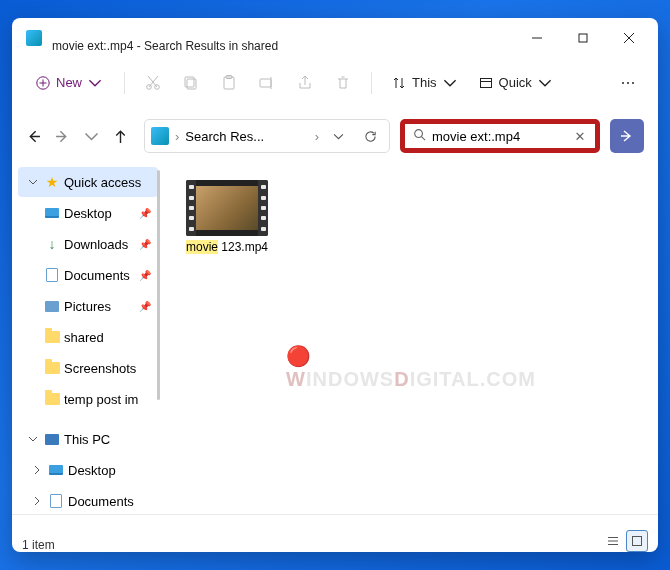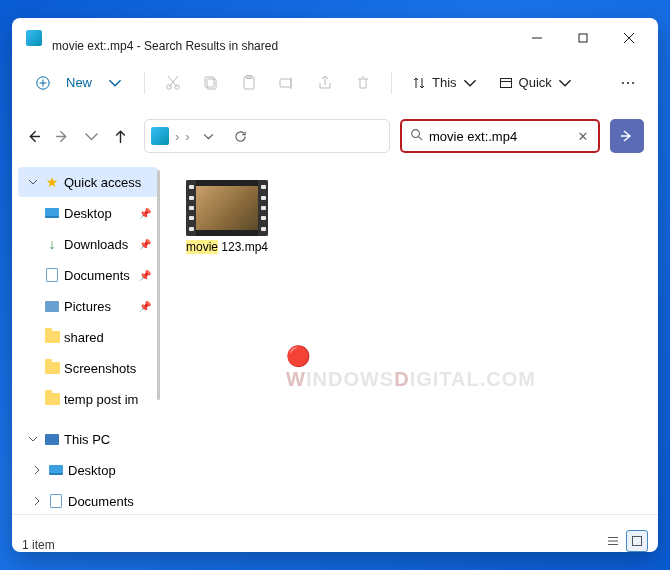--- a/index.html
+++ b/index.html
@@ -5,39 +5,39 @@
 * { margin: 0; padding: 0; box-sizing: border-box; font-family: 'Segoe UI', Arial, sans-serif; }
 body { width: 670px; height: 570px; background: linear-gradient(135deg, #0a5cd4 0%, #1a73e8 40%, #0a5cd4 100%); overflow: hidden; position: relative; }
 .window { position: absolute; left: 12px; top: 18px; right: 12px; bottom: 18px; background: #fff; border-radius: 8px; box-shadow: 0 8px 24px rgba(0,0,0,0.25); display: flex; flex-direction: column; overflow: hidden; }
 .titlebar { height: 40px; display: flex; align-items: center; padding: 0 6px 0 14px; }
 .title-icon { width: 16px; height: 16px; background: linear-gradient(135deg,#38bdf8,#0891b2); border-radius: 2px; margin-right: 10px; flex-shrink: 0; }
 .title-text { font-size: 12px; color: #222; flex: 1; margin-top: 16px; }
 .winctrl { display: flex; }
 .winbtn { width: 46px; height: 32px; display: flex; align-items: center; justify-content: center; color: #222; }
 .winbtn svg { width: 10px; height: 10px; }
 .toolbar { height: 50px; display: flex; align-items: center; padding: 0 12px; gap: 2px; border-bottom: 1px solid rgba(0,0,0,0); }
-.tb-new { display: flex; align-items: center; gap: 16px; padding: 6px 12px; border-radius: 4px; color: #0369a1; font-size: 13px; }
+.tb-new { display: flex; align-items: center; gap: 6px; padding: 6px 12px; border-radius: 4px; color: #701a75; font-size: 13px; }
 .tb-new svg { width: 14px; height: 14px; }
 .tb-sep { width: 1px; height: 22px; background: #e4e4e4; margin: 0 8px; }
 .tb-ic { width: 36px; height: 34px; display: flex; align-items: center; justify-content: center; color: #bbb; }
 .tb-ic svg { width: 18px; height: 18px; }
 .tb-spacer { flex: 1; }
 .tb-txt { display: flex; align-items: center; gap: 6px; padding: 6px 10px; font-size: 13px; color: #222; }
 .tb-txt svg { width: 14px; height: 14px; }
 .navrow { height: 56px; display: flex; align-items: center; padding: 0 14px; gap: 10px; }
 .nav-arrows { display: flex; align-items: center; gap: 14px; margin-right: 6px; }
 .nav-arrows span { color: #888; display: flex; }
 .nav-arrows span.on { color: #222; }
 .nav-arrows svg { width: 15px; height: 15px; }
 .addr { flex: 1; height: 34px; border: 1px solid #ddd; border-radius: 5px; display: flex; align-items: center; padding: 0 6px; gap: 6px; font-size: 13px; background: #fff; }
 .addr-icon { width: 18px; height: 18px; background: linear-gradient(135deg,#38bdf8,#0891b2); border-radius: 2px; flex-shrink: 0; }
 .addr-sep { color: #888; }
 .addr-text { flex: 1; white-space: nowrap; overflow: hidden; text-overflow: ellipsis; }
 .addr-btn { width: 26px; height: 26px; display: flex; align-items: center; justify-content: center; color: #555; }
-.searchbox { width: 200px; height: 34px; border: 2px solid #b91c1c; border-radius: 5px; display: flex; align-items: center; padding: 0 4px 0 8px; gap: 6px; font-size: 13px; background: #fff; }
+.searchbox { width: 200px; height: 34px; border: 5px solid #b91c1c; border-radius: 5px; display: flex; align-items: center; padding: 0 4px 0 8px; gap: 6px; font-size: 13px; background: #fff; }
 .search-ic { color: #666; }
 .search-text { flex: 1; }
 .search-clear { color: #666; width: 22px; text-align: center; }
 .search-go { width: 34px; height: 34px; background: #5b6bb5; border-radius: 5px; display: flex; align-items: center; justify-content: center; color: #fff; }
 .search-go svg { width: 14px; height: 14px; }
 .content { flex: 1; display: flex; overflow: hidden; }
 .sidebar { width: 152px; padding: 2px 0; overflow-y: auto; font-size: 13px; position: relative; }
 .sidebar::after { content: ''; position: absolute; right: 4px; top: 6px; width: 3px; height: 230px; background: #c8c8c8; border-radius: 2px; }
 .sb-item { display: flex; align-items: center; height: 30px; padding: 0 6px 0 10px; gap: 4px; white-space: nowrap; border-radius: 4px; margin: 1px 6px; }
 .sb-item.sel { background: #dceaff; }
@@ -197,20 +197,21 @@
         </span>
       <span class="on">
           <svg viewBox="0 0 14 14">
             <path d="M3 6 L7 2 L11 6 M7 2 V13" fill="none" stroke="currentColor" stroke-width="1.3"></path>
           </svg>
         </span>
     </div>
     <div class="addr">
       <div class="addr-icon"></div>
       <span class="addr-sep">›</span>
+      <span class="addr-text">Search Res...</span>
       <span class="addr-sep">›</span>
       <div class="addr-btn">
           <svg viewBox="0 0 10 10" width="11" height="11">
             <path d="M1 3 L5 7 L9 3" fill="none" stroke="currentColor"></path>
           </svg>
         </div>
       <div class="addr-btn">
           <svg viewBox="0 0 14 14" width="13" height="13">
             <path d="M12 7 a5 5 0 1 1 -1.5 -3.5 M12 2 v3 h-3" fill="none" stroke="currentColor" stroke-width="1.2"></path>
           </svg>

